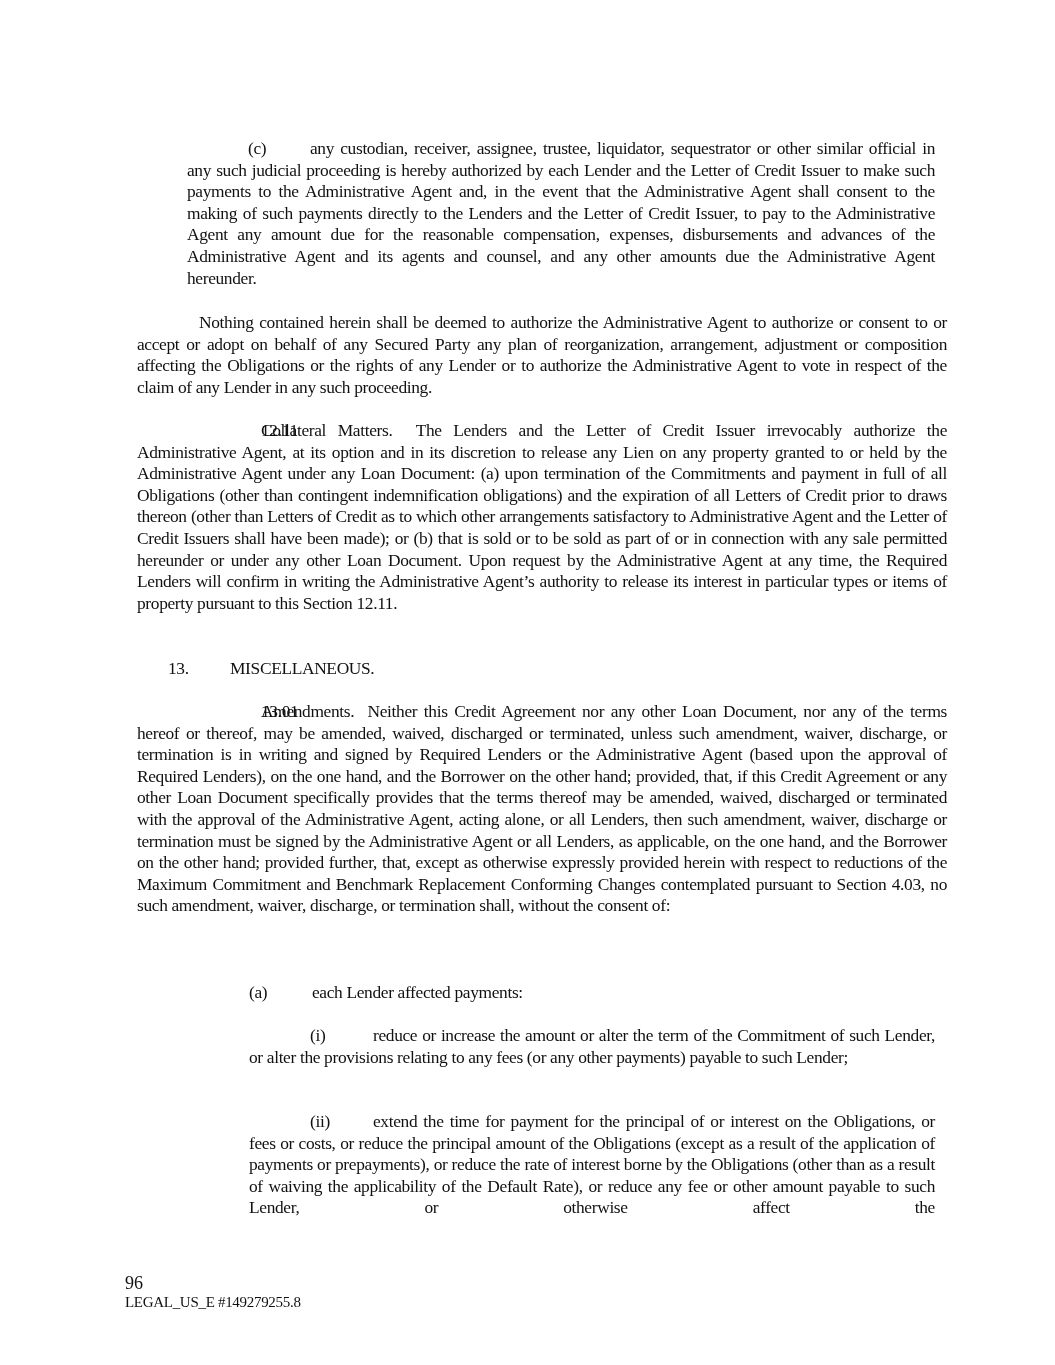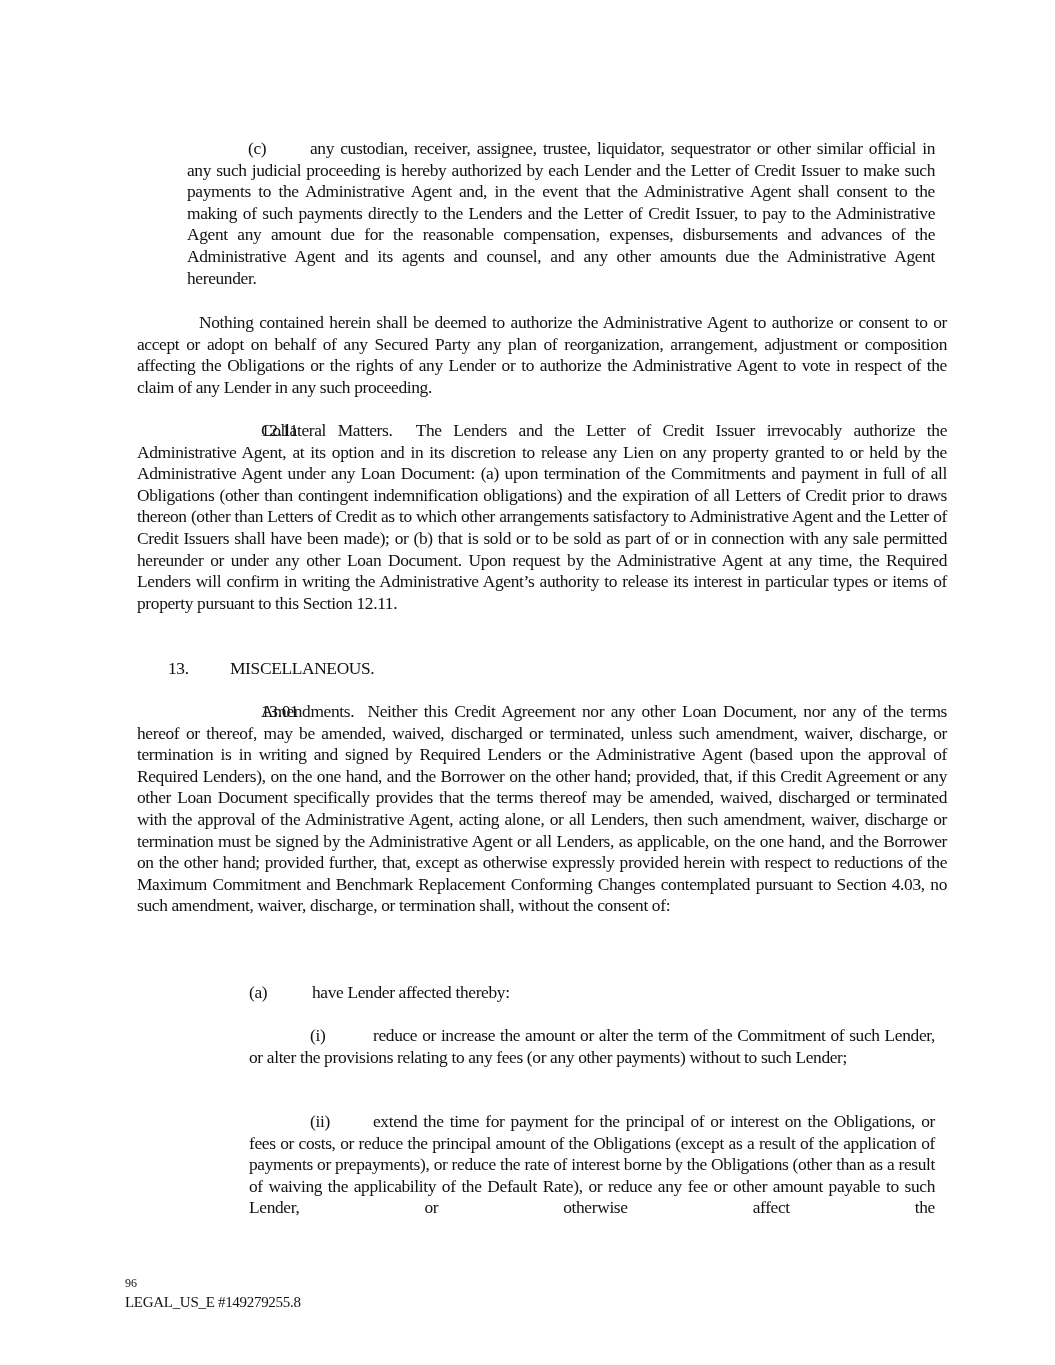--- a/index.html
+++ b/index.html
@@ -19,21 +19,21 @@
     }
     .block-main { left: 125px; width: 810px; }
     .block-c { left: 187px; width: 748px; }
     .block-sub { left: 249px; width: 686px; }
     .indent1 { text-indent: 62px; margin-left: 12px; }
     .num-sec { display: inline-block; width: 62px; }
     .num-a { display: inline-block; width: 63px; }
     .num-i { display: inline-block; width: 63px; }
     .heading { position: absolute; left: 125px; top: 646px; font-size: 17.4px; line-height: 21.6px; letter-spacing: -0.35px; margin-left: 43px; }
     .heading .hnum { display: inline-block; width: 62px; }
-    .footer-page { position: absolute; left: 125px; top: 1261px; font-size: 12px; line-height: 20px; }
+    .footer-page { position: absolute; left: 125px; top: 1261px; font-size: 18px; line-height: 20px; }
     .footer-doc { position: absolute; left: 125px; top: 1283px; font-size: 15px; line-height: 14px; letter-spacing: -0.3px; }
   </style>
 </head>
 <body>
 
 <div class="page">
 
   <div class="text block-c" style="top:126px;">
     <span style="display:inline-block;width:62px;margin-left:61px;">(c)</span><span>any custodian, receiver, assignee, trustee, liquidator, sequestrator or other similar official in any such judicial proceeding is hereby authorized by each Lender and the Letter of Credit Issuer to make such payments to the Administrative Agent and, in the event that the Administrative Agent shall consent to the making of such payments directly to the Lenders and the Letter of Credit Issuer, to pay to the Administrative Agent any amount due for the reasonable compensation, expenses, disbursements and advances of the Administrative Agent and its agents and counsel, and any other amounts due the Administrative Agent hereunder.</span>
   </div>
@@ -48,25 +48,25 @@
 
   <div class="heading">
     <span class="hnum">13.</span><span>MISCELLANEOUS.</span>
   </div>
 
   <div class="text block-main indent1" style="top:689px;">
     <span class="num-sec">13.01</span><span>Amendments.</span><span>&nbsp;&nbsp;</span><span>Neither this Credit Agreement nor any other Loan Document, nor any of the terms hereof or thereof, may be amended, waived, discharged or terminated, unless such amendment, waiver, discharge, or termination is in writing and signed by Required Lenders or the Administrative Agent (based upon the approval of Required Lenders), on the one hand, and the Borrower on the other hand; provided, that, if this Credit Agreement or any other Loan Document specifically provides that the terms thereof may be amended, waived, discharged or terminated with the approval of the Administrative Agent, acting alone, or all Lenders, then such amendment, waiver, discharge or termination must be signed by the Administrative Agent or all Lenders, as applicable, on the one hand, and the Borrower on the other hand; provided further, that, except as otherwise expressly provided herein with respect to reductions of the Maximum Commitment and Benchmark Replacement Conforming Changes contemplated pursuant to Section 4.03, no such amendment, waiver, discharge, or termination shall, without the consent of:</span>
   </div>
 
   <div class="text block-sub" style="top:970px;">
-    <span class="num-a">(a)</span><span>have Lender affected thereby:</span>
+    <span class="num-a">(a)</span><span>each Lender affected payments:</span>
   </div>
 
   <div class="text block-sub" style="top:1013px;">
-    <span class="num-i" style="margin-left:61px;">(i)</span><span>reduce or increase the amount or alter the term of the Commitment of such Lender, or alter the provisions relating to any fees (or any other payments) without to such Lender;</span>
+    <span class="num-i" style="margin-left:61px;">(i)</span><span>reduce or increase the amount or alter the term of the Commitment of such Lender, or alter the provisions relating to any fees (or any other payments) payable to such Lender;</span>
   </div>
 
   <div class="text block-sub" style="top:1099px;text-align-last:justify;">
     <span class="num-i" style="margin-left:61px;">(ii)</span><span>extend the time for payment for the principal of or interest on the Obligations, or fees or costs, or reduce the principal amount of the Obligations (except as a result of the application of payments or prepayments), or reduce the rate of interest borne by the Obligations (other than as a result of waiving the applicability of the Default Rate), or reduce any fee or other amount payable to such Lender, or otherwise affect the</span>
   </div>
 
   <div class="footer-page">96</div>
   <div class="footer-doc">LEGAL_US_E #149279255.8</div>
 
 </div>

